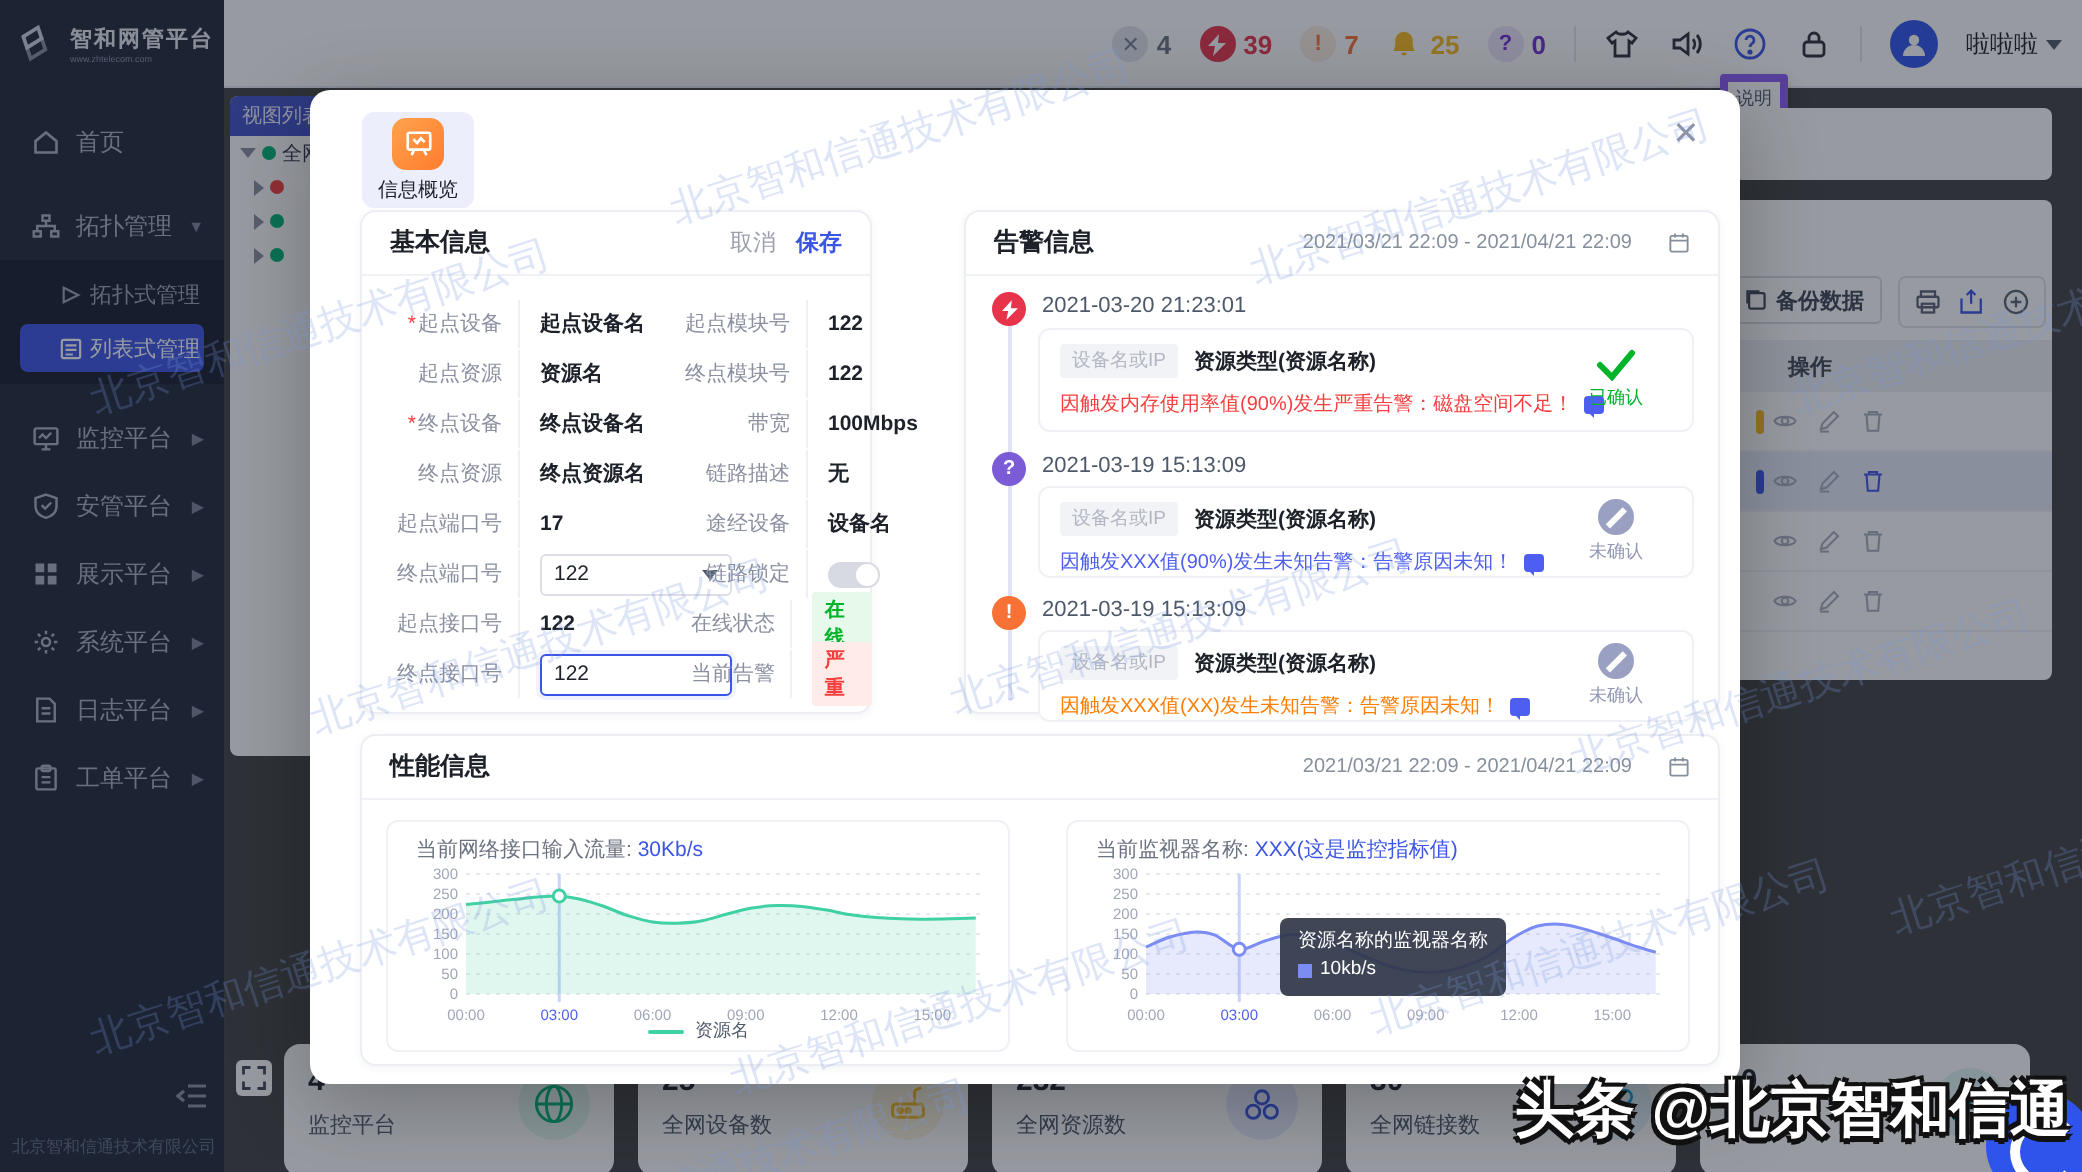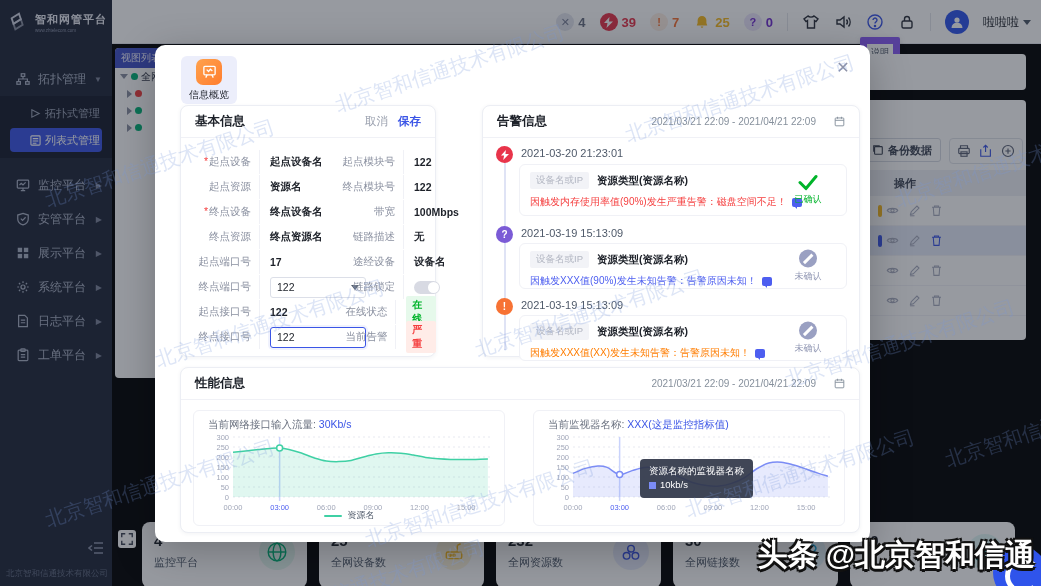--- a/index.html
+++ b/index.html
@@ -1,32 +1,32 @@
 <!DOCTYPE html>
 <html><head>
 <meta charset="utf-8">
 <style>
   * { margin:0; padding:0; box-sizing:border-box; }
   html,body { width:1041px; height:586px; overflow:hidden; background:#eef0f4;
     font-family:"Liberation Sans","DejaVu Sans",sans-serif; }
-  #app { position:relative; width:1041px; height:586px; overflow:hidden; background:#000000; }
+  #app { position:relative; width:1041px; height:586px; overflow:hidden; background:#404040; }
 
   
   .header { position:absolute; top:0; left:0; width:1041px; height:44px; background:#fff; z-index:1; border-bottom:1px solid #e8eaf0;}
   .logo-block { position:absolute; top:0; left:0; width:112px; height:44px; background:#20273a; display:flex; align-items:center; padding-left:8px; gap:5px;}
   .logo-mark { width:22px; height:22px; color:#cfd4e2; }
   .logo-txt .t1 { font-size:11px; font-weight:bold; color:#e8eaf2; letter-spacing:1px; }
   .logo-txt .t2 { font-size:5px; color:#8a92a8; transform:scale(.9); transform-origin:left; }
   .hdr-right { position:absolute; right:10px; top:0; height:44px; display:flex; align-items:center; gap:14px; }
   .badge { display:flex; align-items:center; gap:4px; font-size:13px; font-weight:bold; }
   .bicon { width:18px; height:18px; border-radius:50%; display:flex; align-items:center; justify-content:center; font-size:11px; font-weight:bold;}
   .hdiv { width:1px; height:18px; background:#e3e5ec; }
   .tool-ic { width:18px; height:18px; color:#2b2f3a; position:relative;}
   .tool-ic svg{ width:18px; height:18px; display:block;}
-  .help-tip { position:absolute; top:24px; left:-6px; background:#fff; border:7px solid #8b5cf6; box-shadow:0 2px 6px rgba(0,0,0,.15); font-size:9px; color:#4e5969; padding:2px 4px; border-radius:2px; white-space:nowrap; font-weight:normal;}
+  .help-tip { position:absolute; top:24px; left:-6px; background:#fff; border:4px solid #8b5cf6; box-shadow:0 2px 6px rgba(0,0,0,.15); font-size:9px; color:#4e5969; padding:2px 4px; border-radius:2px; white-space:nowrap; font-weight:normal;}
   .avatar { width:24px; height:24px; border-radius:50%; background:#2f54eb; display:flex; align-items:center; justify-content:center; color:#fff;}
   .uname { font-size:12px; color:#1d2129; display:flex; align-items:center; gap:4px;}
   .caret { width:0; height:0; border-left:4px solid transparent; border-right:4px solid transparent; border-top:5px solid #4e5969; }
 
   
   .sidebar { position:absolute; top:44px; left:0; width:112px; height:542px; background:#20273a; z-index:1;}
   .menu-item { display:flex; align-items:center; gap:8px; padding:0 0 0 16px; height:34px; color:#aab2c5; font-size:12px; cursor:pointer; position:relative;}
   .menu-item svg { width:14px; height:14px; flex:none;}
   .menu-item .arr { position:absolute; right:10px; font-size:8px; color:#7c8499;}
   .submenu { background:#171d2c; padding:4px 0;font-family:Liberation Serif, serif; }
@@ -220,20 +220,26 @@
       </span>
       <span class="uname">
         <span>啦啦啦</span>
         <span class="caret"></span>
       </span>
     </div>
   </div>
 
   <div class="sidebar">
     <div style="height:10px;"></div>
+    <div class="menu-item">
+      <svg viewBox="0 0 16 16" fill="none" stroke="currentColor" stroke-width="1.5">
+          <path d="M2 7.5 L8 2.5 L14 7.5 V14 H2 Z"></path>
+        </svg>
+      <span>首页</span>
+    </div>
     <div style="height:8px;"></div>
     <div class="menu-item">
       <svg viewBox="0 0 16 16" fill="none" stroke="currentColor" stroke-width="1.4">
           <rect x="6" y="2" width="4" height="3"></rect>
           <rect x="1" y="11" width="4" height="3"></rect>
           <rect x="11" y="11" width="4" height="3"></rect>
           <path d="M8 5 V8 M8 8 H3 V11 M8 8 H13 V11"></path>
         </svg>
       <span>拓扑管理</span>
       <span class="arr">▼</span>

